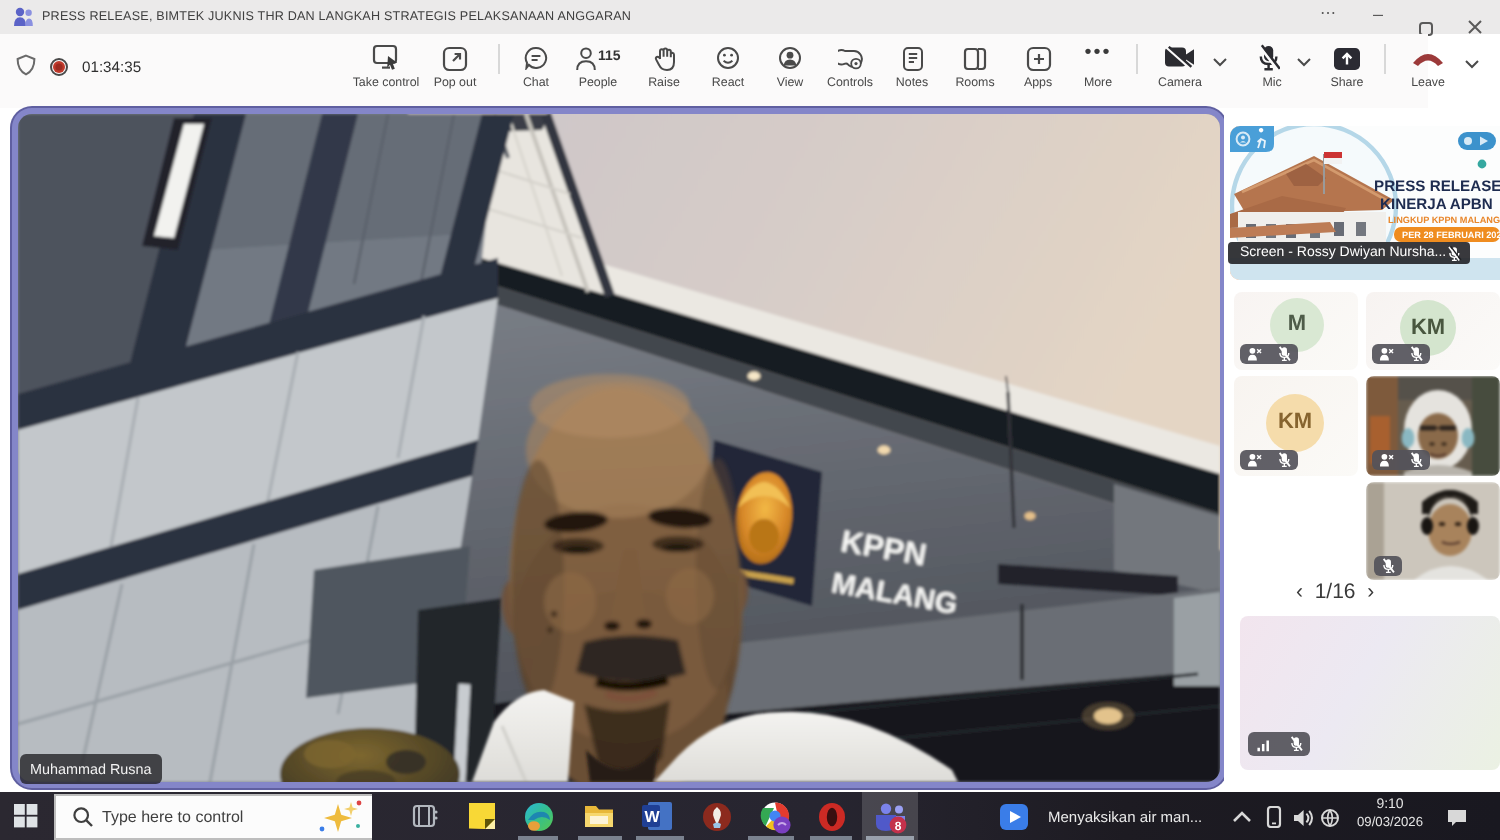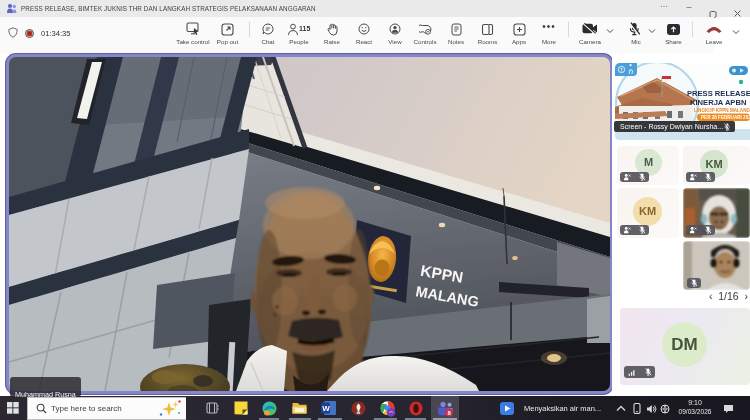--- a/index.html
+++ b/index.html
@@ -6,28 +6,28 @@
 *{box-sizing:border-box}
 .page{position:relative;width:750px;height:420px;background:#fff;font-family:"Liberation Sans",sans-serif;overflow:hidden}
 .titlebar{position:absolute;left:0;top:0;width:750px;height:17px;background:#ebeaea}
 .title-text{position:absolute;left:21px;top:4.5px;font-size:6.3px;color:#3f3f3f;letter-spacing:.1px;white-space:nowrap}
 .winbtn{position:absolute;top:0;height:17px;color:#5a5a5a;text-align:center}
 .toolbar{position:absolute;left:0;top:17px;width:714px;height:37px;background:#fbfafa}
 .tlabel{position:absolute;font-size:6.2px;color:#484848;text-align:center;white-space:nowrap;transform:translateX(-50%)}
 .tdiv{position:absolute;top:5px;width:1px;height:15px;background:#d8d8d8}
 .timer{position:absolute;left:41px;top:12px;font-size:7.6px;color:#2f2f2f}
 .video{position:absolute;left:6px;top:54px;width:607px;height:340px;border:3px solid #8486c9;border-radius:10px;overflow:hidden;background:#7d838c;box-shadow:0 0 0 1px #5f5fa0}
-.namepill{position:absolute;left:10px;top:377px;height:15px;background:rgba(32,32,36,.78);border-radius:3px;color:#f2f2f2;font-size:7.2px;line-height:15px;padding:10px 5px;z-index:5}
+.namepill{position:absolute;left:10px;top:377px;height:15px;background:rgba(32,32,36,.78);border-radius:3px;color:#f2f2f2;font-size:7.2px;line-height:15px;padding:0 5px;z-index:5}
 .sidebar{position:absolute;left:612px;top:54px;width:138px;height:340px;background:#fff}
 .card{position:absolute;left:3px;top:9px;width:135px;height:77px;border-radius:5px 0 0 5px;overflow:hidden;background:#f97316}
 .screenbar{position:absolute;left:2px;top:66.5px;width:121px;height:11.5px;background:rgba(30,30,34,.88);border-radius:2px;color:#fff;font-size:7px;line-height:11.5px;padding-left:6px;white-space:nowrap;z-index:3}
 .tile{position:absolute;border-radius:4px;overflow:hidden}
 .avatar{position:absolute;border-radius:50%;text-align:center;font-weight:bold}
 .pill{position:absolute;background:rgba(84,82,90,.92);border-radius:3px;display:flex;align-items:center;justify-content:space-around}
-.pag{position:absolute;left:36px;top:236px;width:100px;color:#3a3a3a;font-size:10.5px;text-align:right}
+.pag{position:absolute;left:36px;top:236px;width:100px;color:#3a3a3a;font-size:10.5px;text-align:left}
 .taskbar{position:absolute;left:0;top:396px;width:750px;height:24px;background:linear-gradient(90deg,#2b2831 0%,#272530 55%,#1d1b22 75%,#191820 100%)}
 .search{position:absolute;left:27px;top:1px;width:159px;height:23px;background:#fcfcfc;border:1px solid #bdbdbd;border-right:none}
 .searchtext{position:absolute;left:23px;top:7px;font-size:8px;color:#3f3f3f;white-space:nowrap}
 .ticon{position:absolute;top:5px}
 .traytime{position:absolute;color:#e4e4e4;text-align:center;white-space:nowrap}
 .underline{position:absolute;top:22px;height:2px;background:#8a93a0;opacity:.85}
 .medtext{position:absolute;left:524px;top:8px;font-size:7.5px;color:#eaeaea;white-space:nowrap}
 </style>
 </head>
 <body>
@@ -490,21 +490,20 @@
             <rect x="4" y="1" width="4.6" height="7.6" rx="2.3" fill="#fff"></rect>
             <path d="M2.4 6.2 Q2.4 10 6.3 10 Q10.2 10 10.2 6.2 M6.3 10 V12.4 M4.2 12.6 H8.4" stroke="#fff" stroke-width="1.2" fill="none"></path>
             <path d="M2.2 0.8 L11.2 12.6" stroke="#fff" stroke-width="1.6"></path>
           </svg>
       </div>
     </div>
 
     <div class="pag">‹ &nbsp;1/16&nbsp; ›</div>
 
     <div class="tile" style="left:8px;top:254px;width:130px;height:77px;background:linear-gradient(120deg,#f2e5ee 0%,#ece9f2 45%,#ebf1e3 100%)">
-      <div class="avatar" style="left:42px;top:14px;width:45px;height:45px;background:#dcecca;color:#45543c;font-size:17px;line-height:45px">DM</div>
       <div class="pill" style="left:4px;top:58px;width:31px;height:12px">
         <svg width="9" height="9" viewBox="0 0 10 10">
             <path d="M1.5 8.5 V6.5 M4 8.5 V4.5 M6.5 8.5 V2.5" stroke="#fff" stroke-width="1.4"></path>
           </svg>
         <svg width="8" height="8" viewBox="0 0 12 14">
             <rect x="4" y="1" width="4.6" height="7.6" rx="2.3" fill="#fff"></rect>
             <path d="M2.4 6.2 Q2.4 10 6.3 10 Q10.2 10 10.2 6.2 M6.3 10 V12.4 M4.2 12.6 H8.4" stroke="#fff" stroke-width="1.2" fill="none"></path>
             <path d="M2.2 0.8 L11.2 12.6" stroke="#fff" stroke-width="1.6"></path>
           </svg>
       </div>
@@ -518,21 +517,21 @@
       <rect x="6.3" y="0" width="5.4" height="5.4" fill="#dfe3e6"></rect>
       <rect x="0" y="6.3" width="5.4" height="5.4" fill="#dfe3e6"></rect>
       <rect x="6.3" y="6.3" width="5.4" height="5.4" fill="#dfe3e6"></rect>
     </svg>
 
     <div class="search"></div>
     <svg style="position:absolute;left:36px;top:7px" width="11" height="11" viewBox="0 0 11 11">
       <circle cx="4.6" cy="4.6" r="3.4" fill="none" stroke="#3f3f3f" stroke-width="1.1"></circle>
       <path d="M7.2 7.2 L10 10" stroke="#3f3f3f" stroke-width="1.2"></path>
     </svg>
-    <div class="searchtext" style="left:51px;top:8px">Type here to search</div>
+    <div class="searchtext" style="left:51px;top:8px">Type here to control</div>
 
     <svg style="position:absolute;left:158px;top:3px" width="24" height="19" viewBox="0 0 24 19">
       <path d="M11 3 L12.6 8.4 L18 10 L12.6 11.6 L11 17 L9.4 11.6 L4 10 L9.4 8.4 Z" fill="#eebb3e"></path>
       <path d="M17.5 2 L18.3 4.7 L21 5.5 L18.3 6.3 L17.5 9 L16.7 6.3 L14 5.5 L16.7 4.7 Z" fill="#f2cf6b"></path>
       <circle cx="21.5" cy="2.5" r="1.2" fill="#d44"></circle>
       <circle cx="3" cy="15.5" r="1.2" fill="#3a7de8"></circle>
       <circle cx="21" cy="14" r="1" fill="#3ab0a0"></circle>
     </svg>
 
     <svg class="ticon" style="left:205px" width="14" height="14" viewBox="0 0 14 14">

